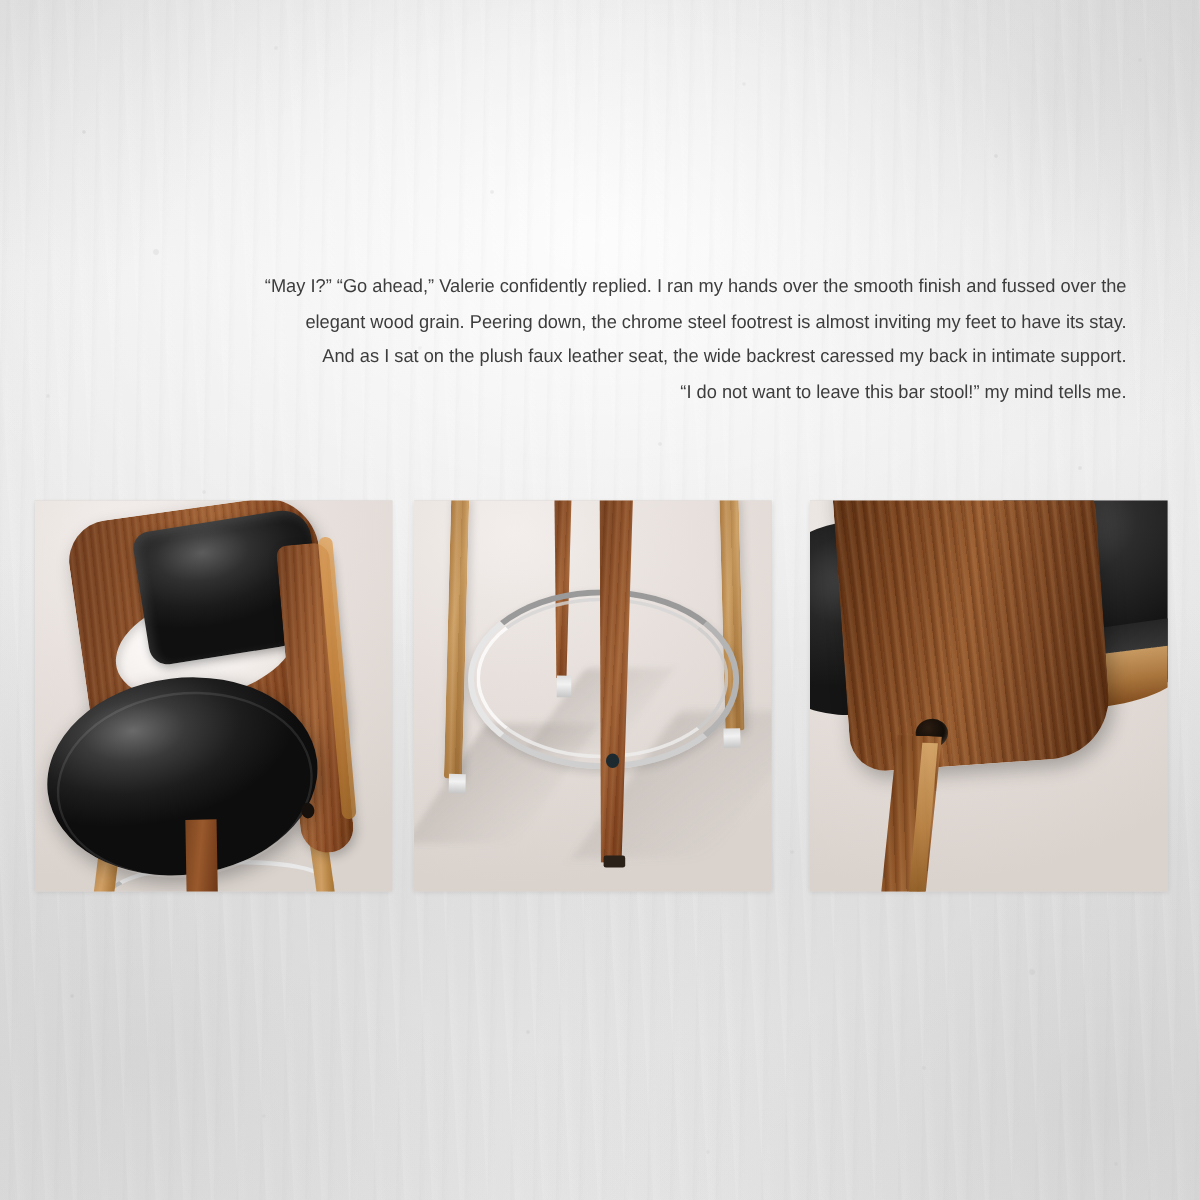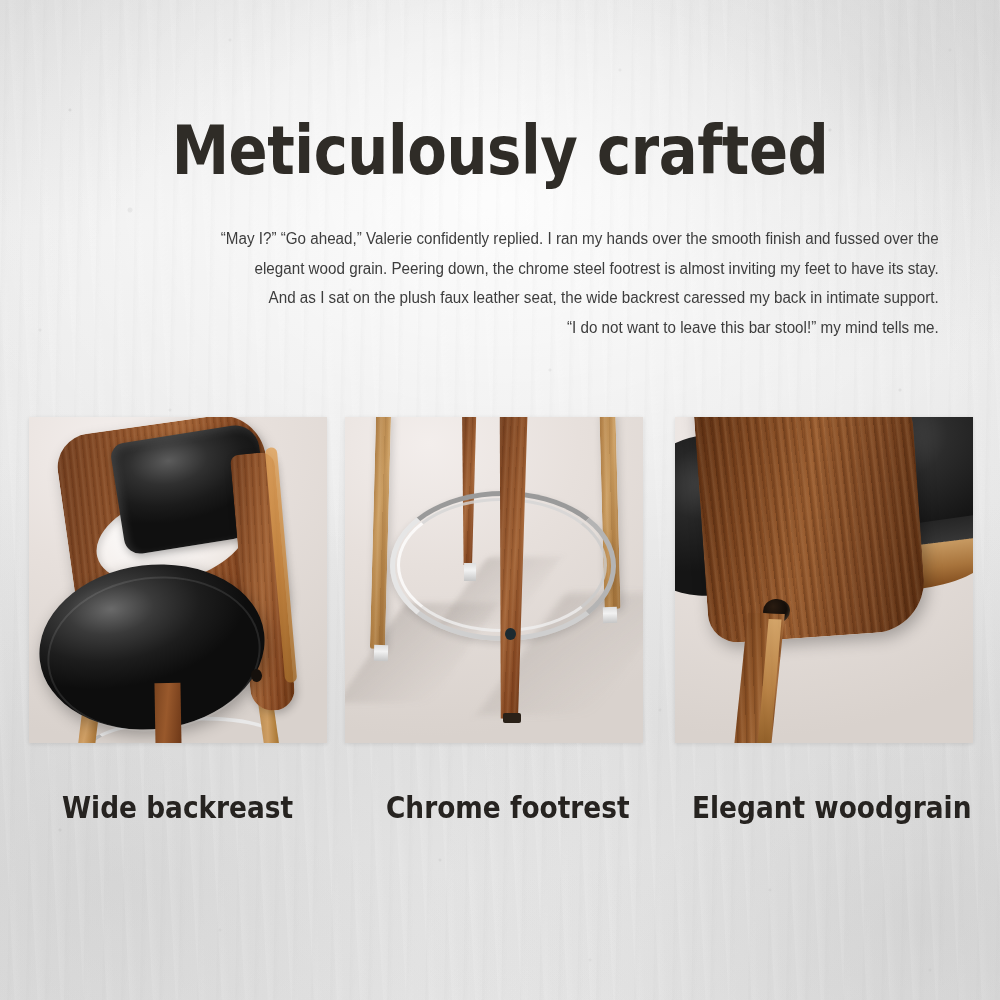--- a/index.html
+++ b/index.html
@@ -501,23 +501,20 @@
 </head>
 <body>
 
 <div id="promo-banner">
 
   <div class="bg-layer bg-base"></div>
   <div class="bg-layer bg-speckle"></div>
   <div class="bg-layer bg-streaks"></div>
   <div class="bg-layer bg-vignette"></div>
 
-  <div class="header">
-    <h1 class="headline">Meticulously crafted</h1>
-  </div>
 
   <div class="intro">
     <p>“May I?” “Go ahead,” Valerie confidently replied. I ran my hands over the smooth finish and fussed over the</p>
     <p>elegant wood grain. Peering down, the chrome steel footrest is almost inviting my feet to have its stay.</p>
     <p>And as I sat on the plush faux leather seat, the wide backrest caressed my back in intimate support.</p>
     <p>“I do not want to leave this bar stool!” my mind tells me.</p>
   </div>
 
   <div class="gallery">
 
@@ -563,19 +560,14 @@
       <div class="c3-seat-piping"></div>
       <div class="c3-wood-trim"></div>
       <div class="c3-panel"></div>
       <div class="c3-panel-hole"></div>
       <div class="c3-leg"></div>
       <div class="c3-leg-edge"></div>
     </div>
 
   </div>
 
-  <div class="captions">
-    <div class="caption cap-1">Wide backreast</div>
-    <div class="caption cap-2">Chrome footrest</div>
-    <div class="caption cap-3">Elegant woodgrain</div>
-  </div>
 
 </div>
 
 </body></html>

